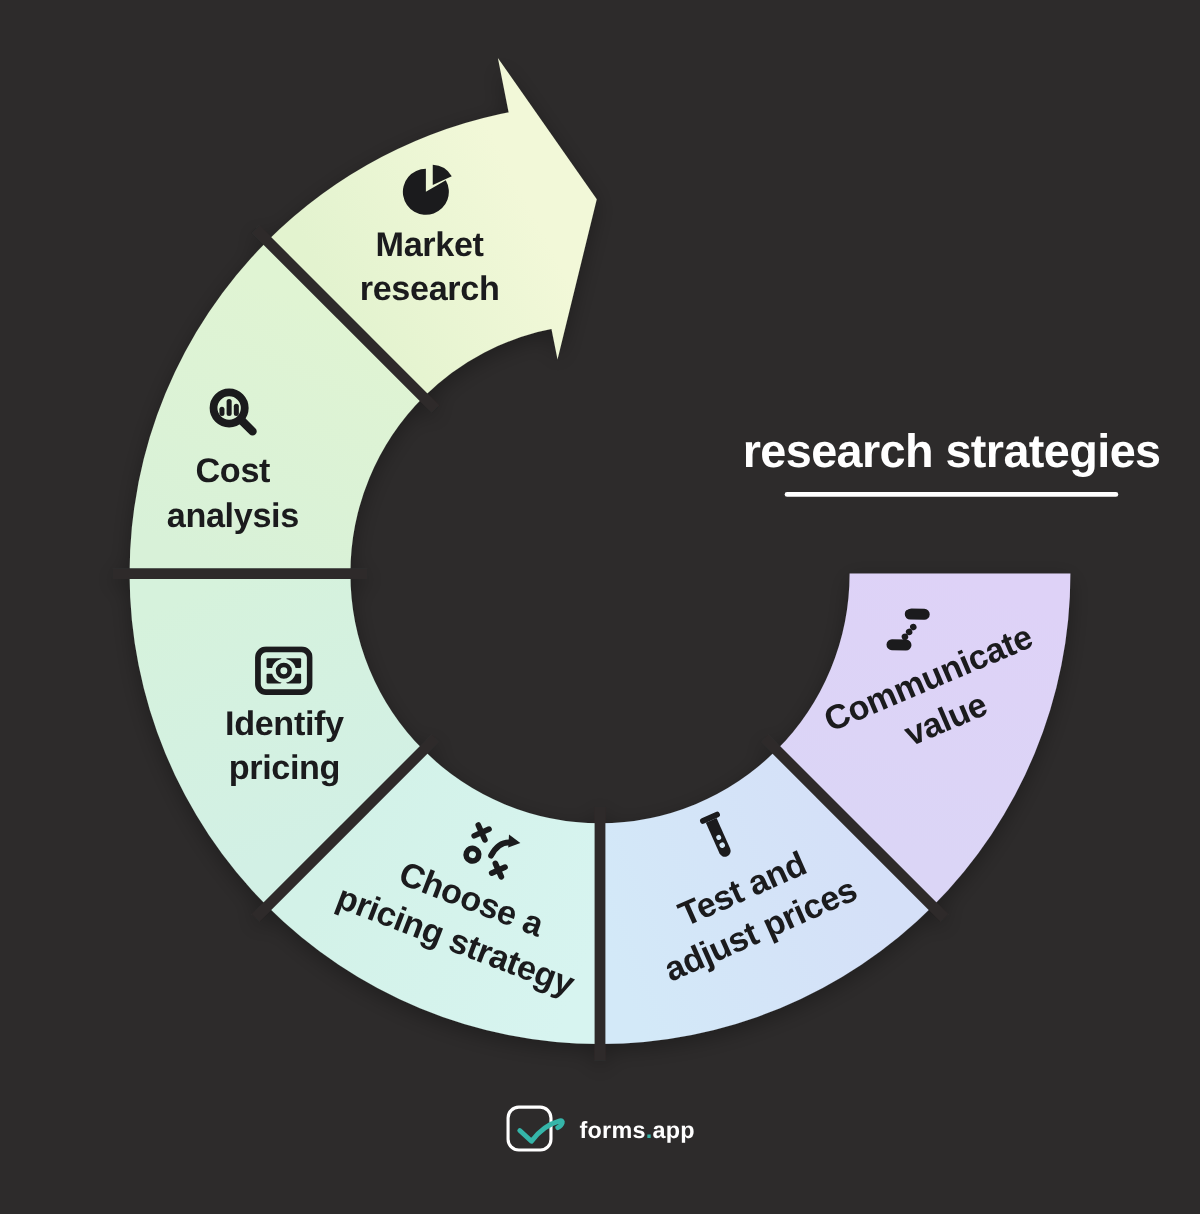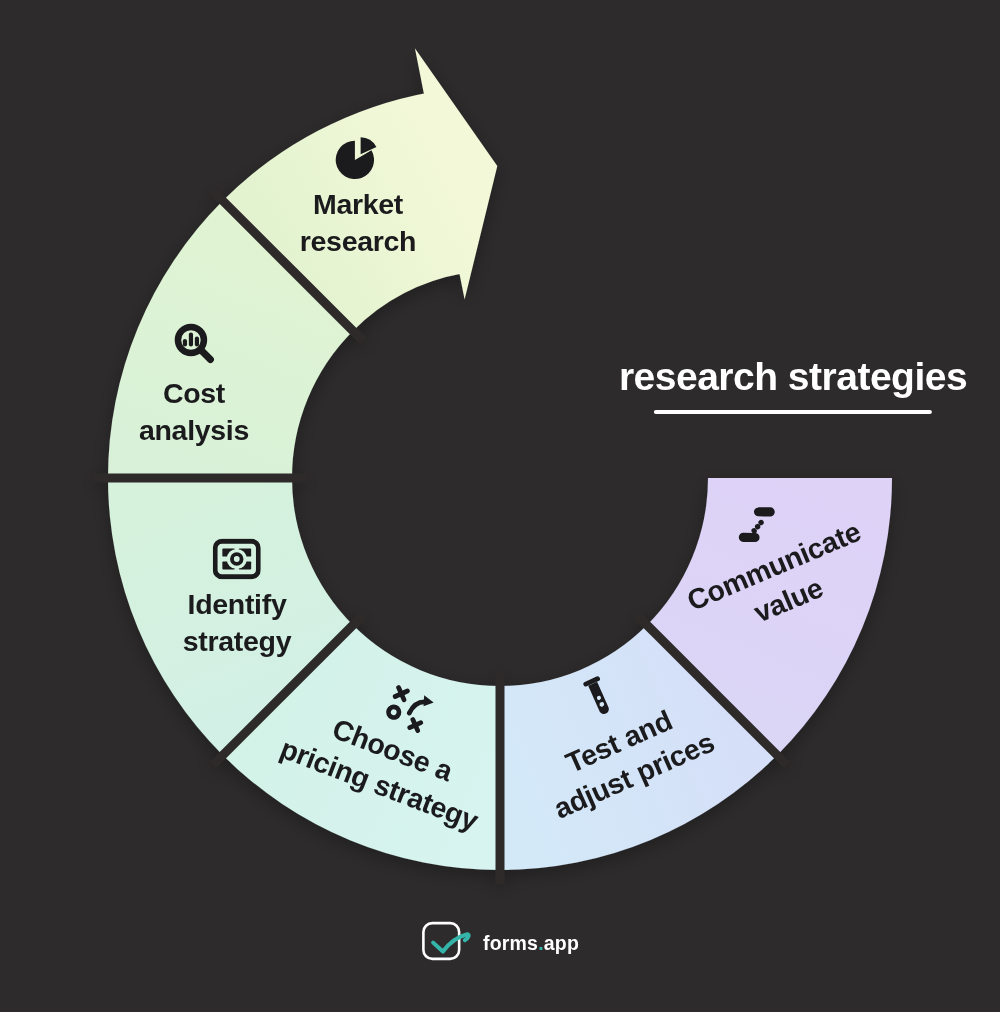--- a/index.html
+++ b/index.html
@@ -123,21 +123,21 @@
         <rect x="2.5" y="2.5" width="45" height="37" rx="7" fill="none" stroke="#1b1b1d" stroke-width="5"></rect>
         <rect x="10" y="10" width="13" height="8.5" rx="1" fill="#1b1b1d"></rect>
         <rect x="27" y="10" width="13" height="8.5" rx="1" fill="#1b1b1d"></rect>
         <rect x="10" y="23.5" width="13" height="8.5" rx="1" fill="#1b1b1d"></rect>
         <rect x="27" y="23.5" width="13" height="8.5" rx="1" fill="#1b1b1d"></rect>
         <circle cx="25" cy="21" r="7.5" fill="none" stroke="#d5f1e0" stroke-width="6"></circle>
         <circle cx="25" cy="21" r="5" fill="none" stroke="#1b1b1d" stroke-width="4"></circle>
       </svg>
     </span>
     <span>Identify</span>
-    <span>strategy</span>
+    <span>pricing</span>
   </div>
 
   <div class="seg-label seg-cps">
     <span class="icon">
       <svg width="44" height="40" viewBox="0 0 46 42" fill="none" stroke="#1b1b1d">
         <line x1="5" y1="4" x2="15" y2="14" stroke-width="5" stroke-linecap="round"></line>
         <line x1="15" y1="4" x2="5" y2="14" stroke-width="5" stroke-linecap="round"></line>
         <circle cx="9.5" cy="30" r="5.5" stroke-width="5"></circle>
         <line x1="31" y1="30" x2="40" y2="39" stroke-width="5" stroke-linecap="round"></line>
         <line x1="40" y1="30" x2="31" y2="39" stroke-width="5" stroke-linecap="round"></line>

